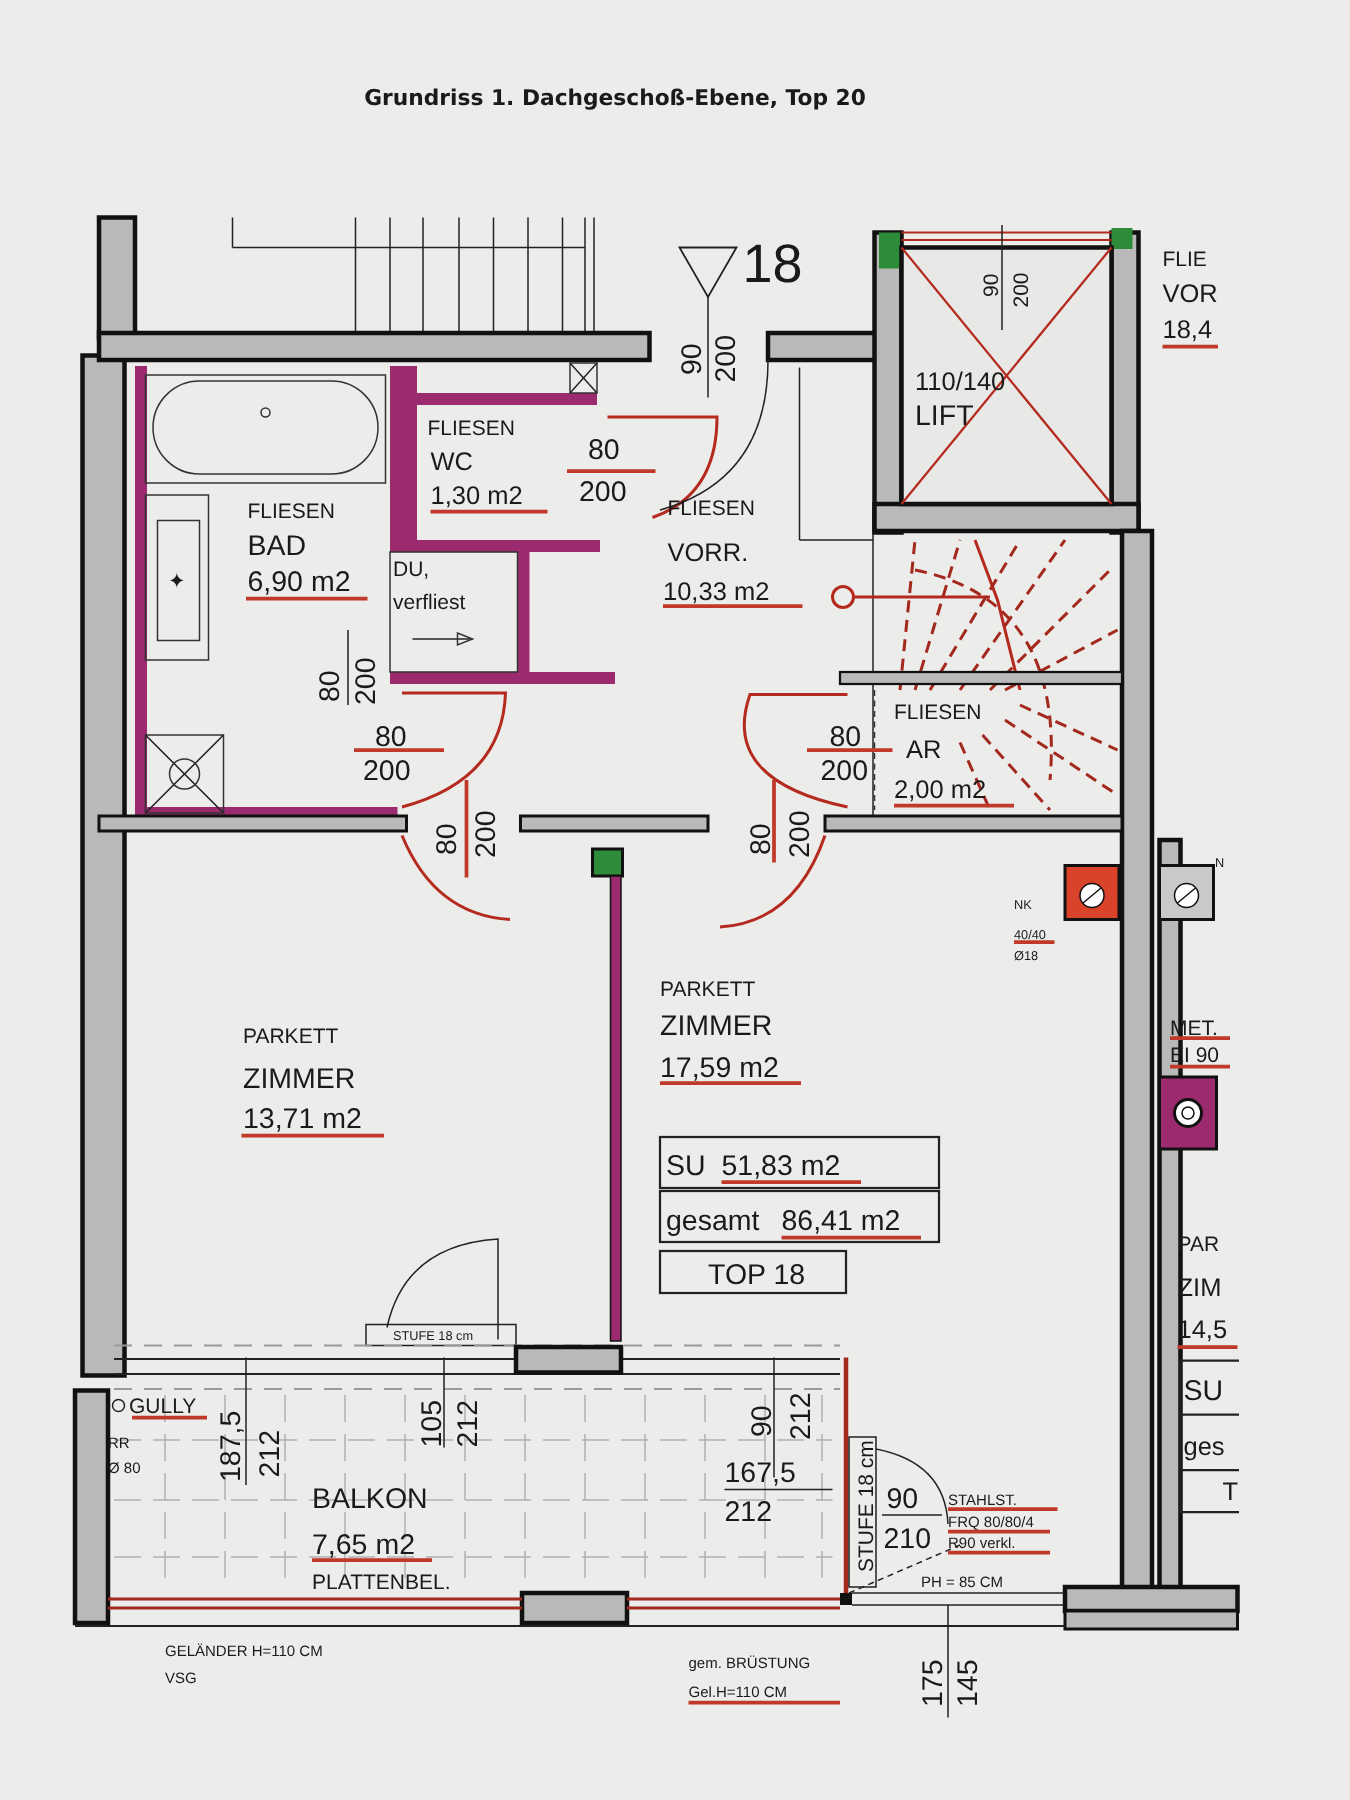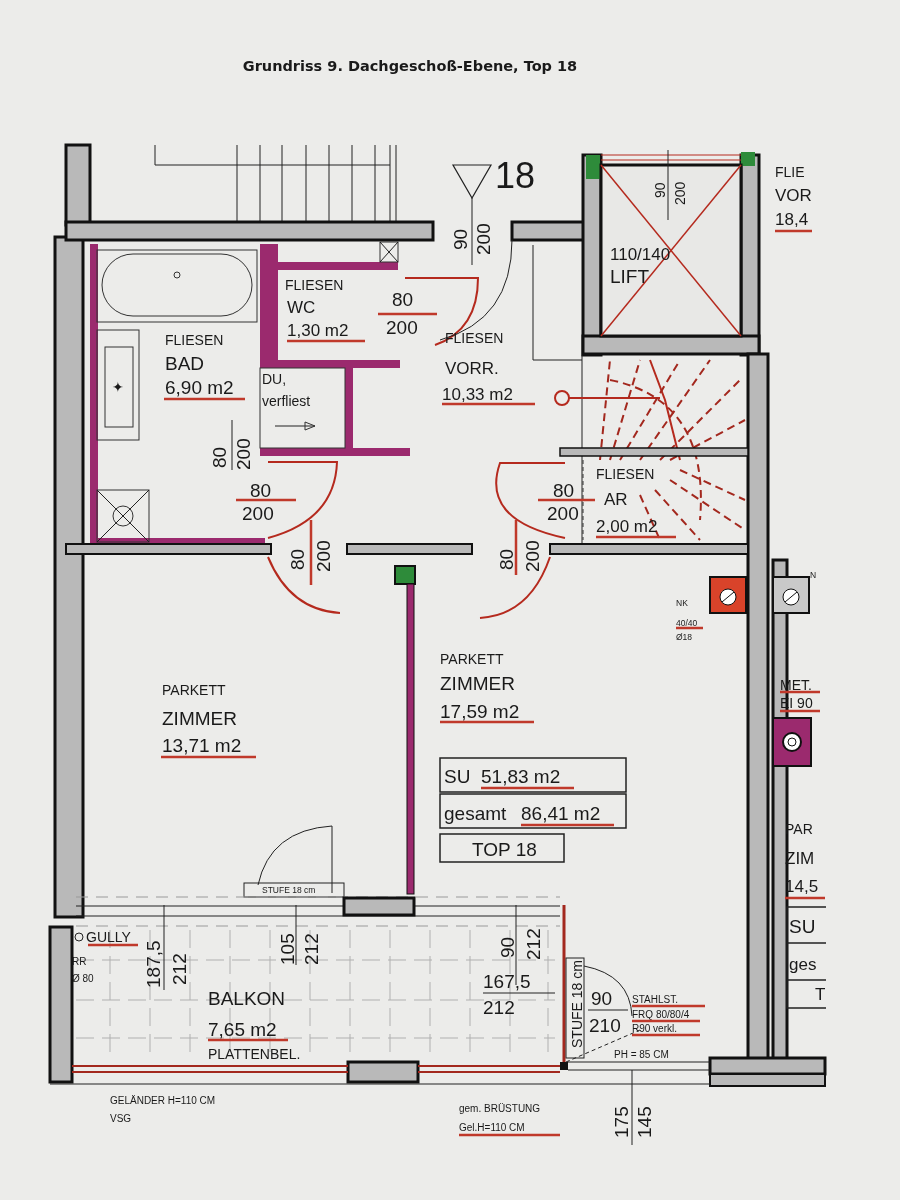--- a/index.html
+++ b/index.html
@@ -28,21 +28,21 @@
   .ul { stroke: #c0392b; stroke-width: 2.5; }
   .red { stroke: #b52a1e; fill: none; }
   .thin { stroke: #222; stroke-width: 1; fill: none; }
   .dash { stroke: #9a9a9a; stroke-width: 1.2; fill: none; stroke-dasharray: 12 8; }
   .reddash { stroke: #a3281e; stroke-width: 2; fill: none; stroke-dasharray: 8 5; }
   .box { fill: none; stroke: #222; stroke-width: 1.5; }
 </style>
 </head>
 <body>
 
-<div class="page-title">Grundriss 9. Dachgeschoß-Ebene, Top 18</div>
+<div class="page-title">Grundriss 1. Dachgeschoß-Ebene, Top 20</div>
 
 <svg class="plan" width="900" height="1200" viewBox="0 0 900 1200">
 
   <g>
     <line class="thin" x1="155" y1="145" x2="155" y2="165"></line>
     <line class="thin" x1="155" y1="165" x2="390" y2="165"></line>
     <line class="thin" x1="237" y1="145" x2="237" y2="222"></line>
     <line class="thin" x1="260" y1="145" x2="260" y2="222"></line>
     <line class="thin" x1="282" y1="145" x2="282" y2="222"></line>
     <line class="thin" x1="306" y1="145" x2="306" y2="222"></line>

